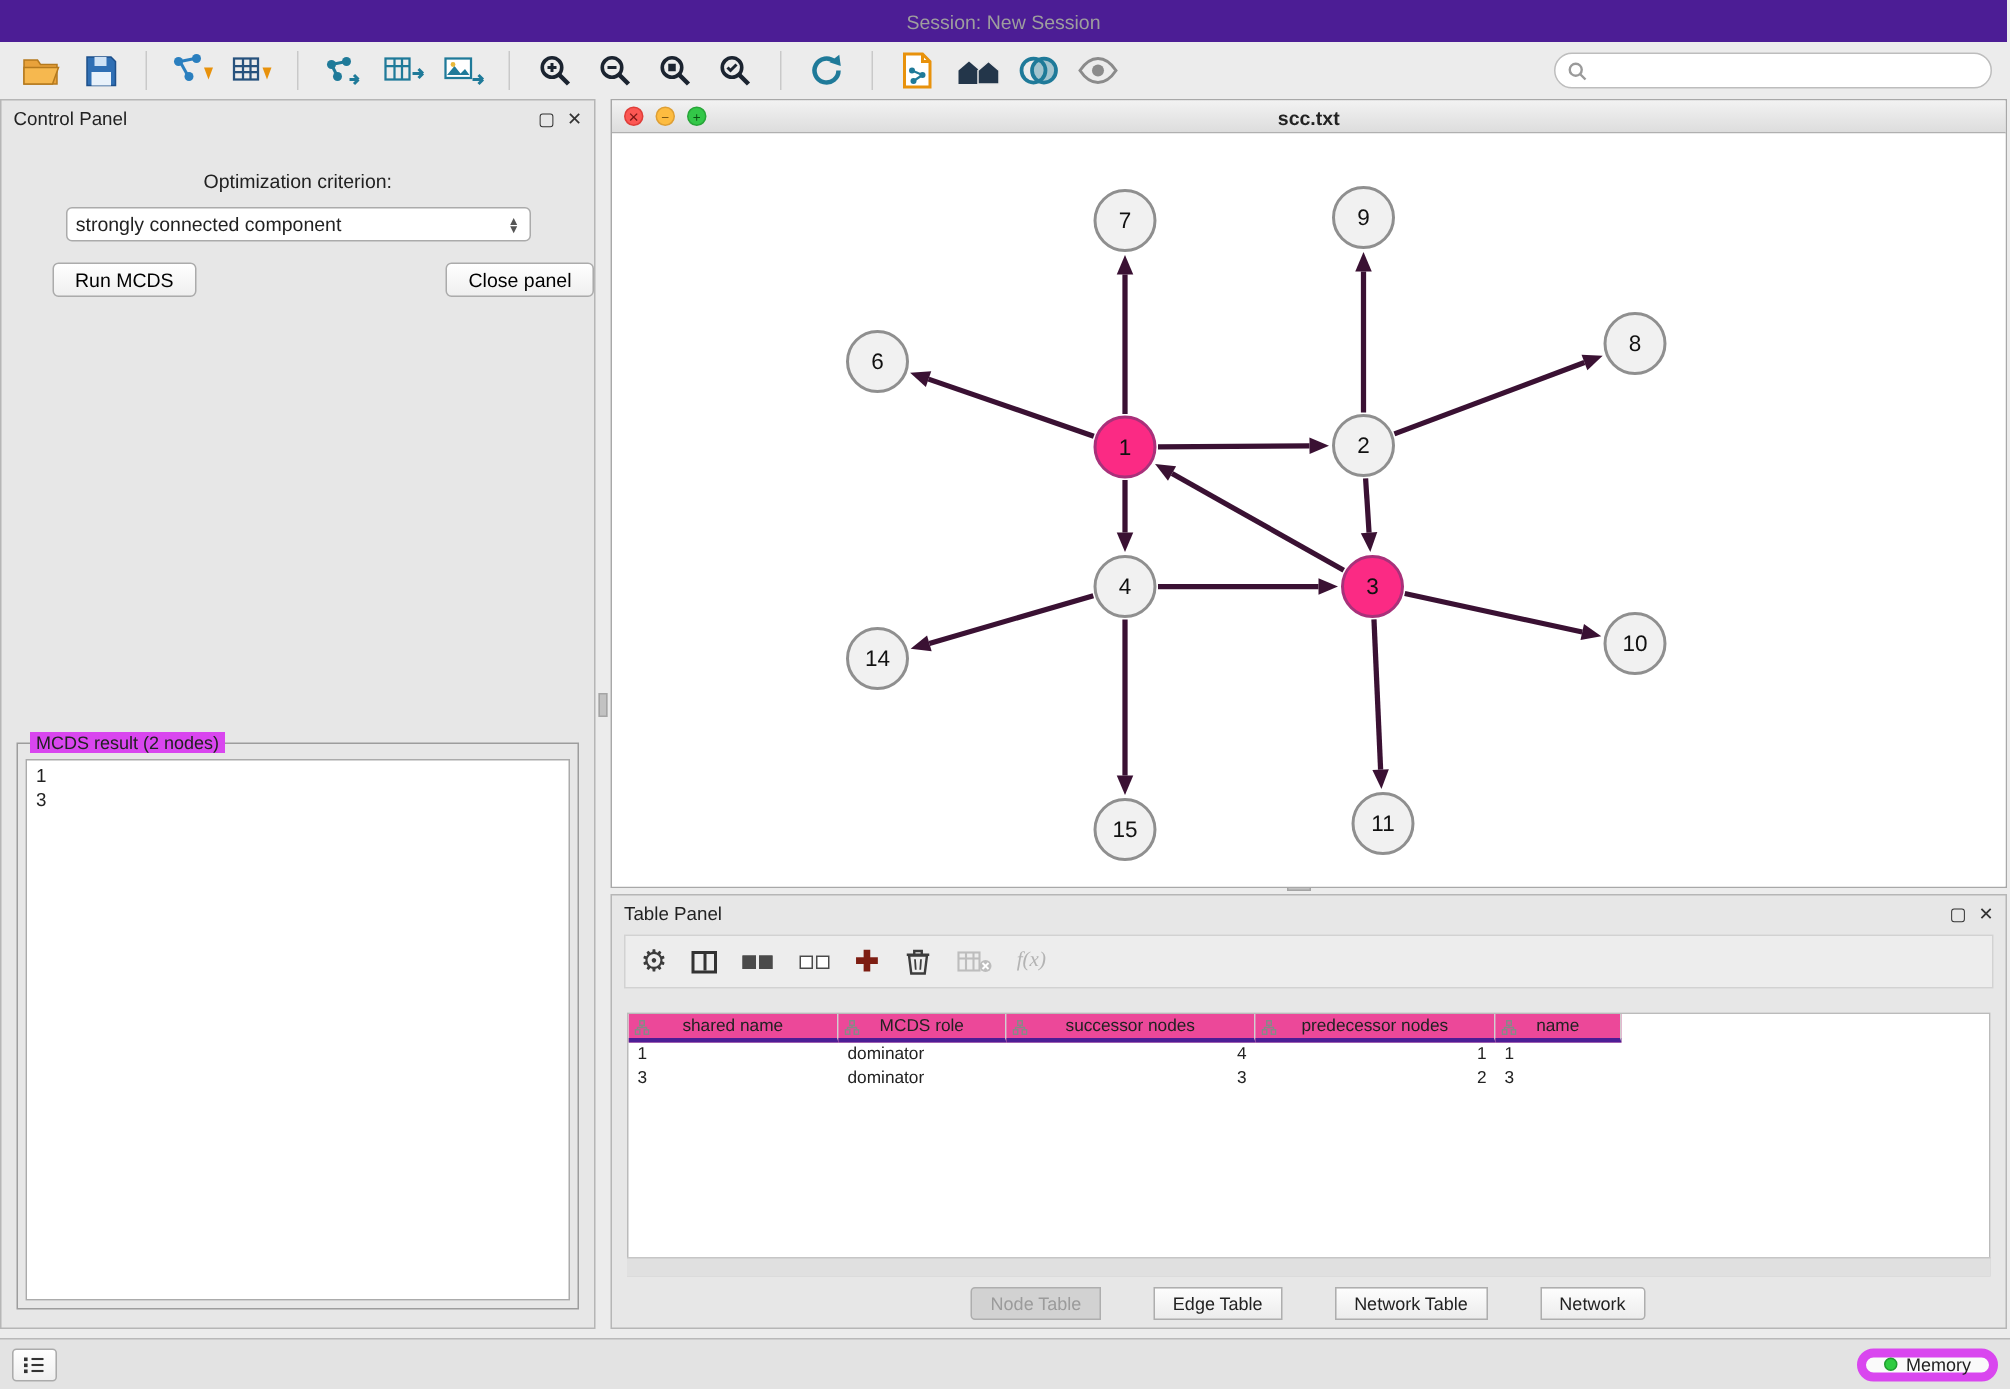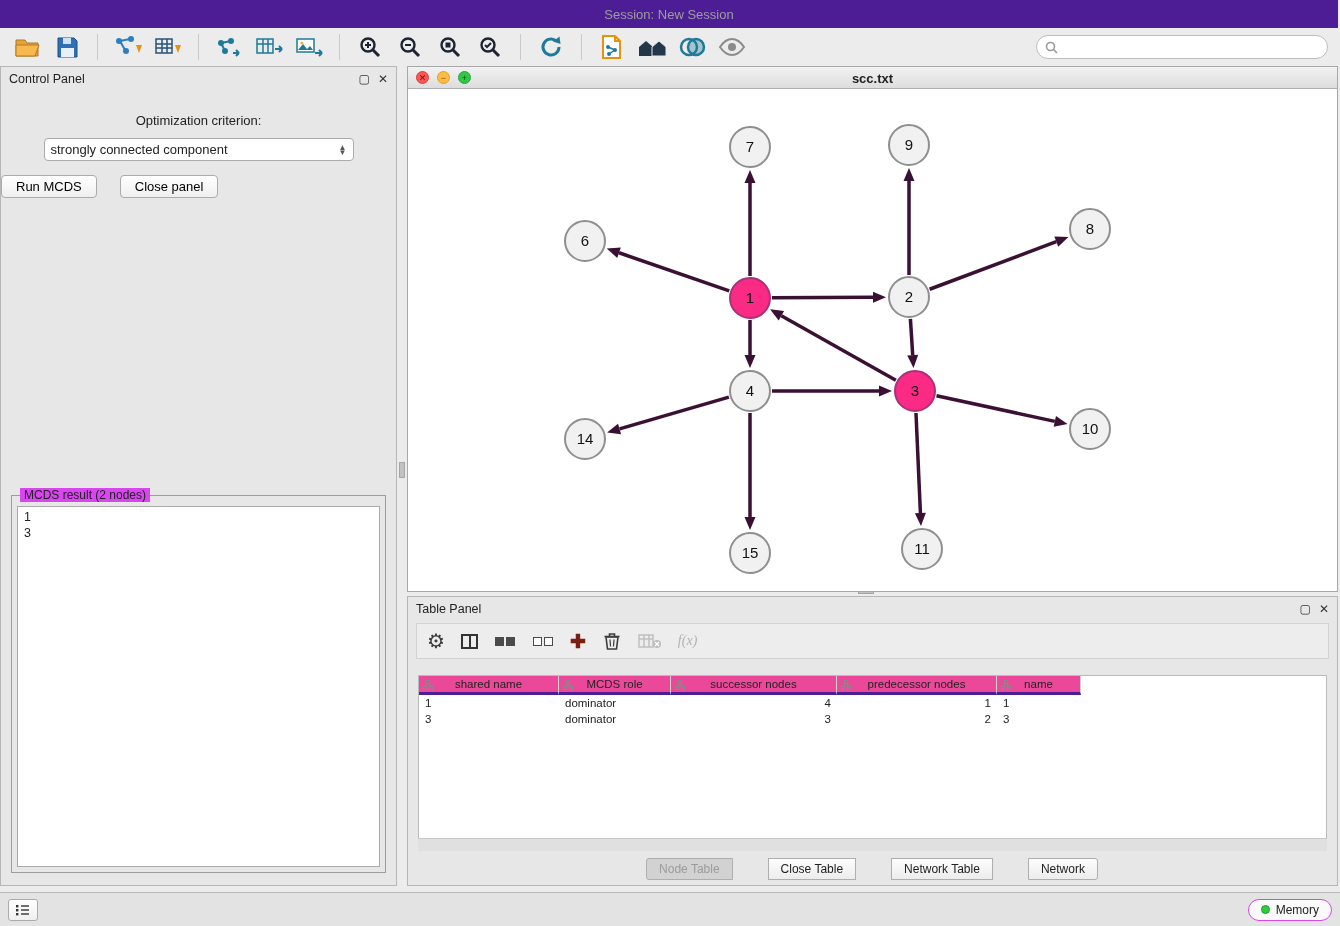--- a/index.html
+++ b/index.html
@@ -36,21 +36,21 @@
   .seg-tab { border:1px solid #aeaeae; background:linear-gradient(#fdfdfd,#ececec);
     padding:3px 12px; font-size:12px; margin-left:-1px; cursor:default; color:#222; }
   .seg-tab:first-child { border-radius:3px 0 0 3px; }
   .seg-tab:last-child { border-radius:0 3px 3px 0; }
   .seg-tab.active { background:#d2d2d2; color:#9b9b9b; }
   #cp-opt-label { text-align:center; margin-top:22px; font-size:13px; }
   #criterion-select { margin:10px auto 0; width:310px; height:23px; background:#fff;
     border:1px solid #ababab; border-radius:4px; display:flex; align-items:center;
     padding:0 6px; font-size:13px;gap:48px; }
   #criterion-select .stepper { margin-left:auto; display:flex; flex-direction:column; line-height:5px; font-size:8px; color:#555; }
-  #cp-buttons { display:flex; justify-content:flex-start; gap:23px; margin-top:14px; }
+  #cp-buttons { display:flex; justify-content:space-between; gap:0; margin-top:14px;margin-left:34px; }
   .btn { background:linear-gradient(#ffffff,#efefef); border:1px solid #ababab; border-radius:4px;
     padding:3px 14px; font-size:13px; cursor:default; }
   #mcds-result { left:10px; top:428px; width:375px; height:378px;
     border:1px solid #9d9d9d; background:#e7e7e7; }
   #mcds-result-legend { position:absolute; top:-8px; left:8px; background:#d946ef; padding:0 4px; font-size:12px; }
   #mcds-result-inner { position:absolute; left:5px; right:5px; top:10px; bottom:5px;
     background:#fff; border:1px solid #ababab; font-size:12.5px; padding:2px 6px; line-height:16px; }
 
   
   #network-window { left:407px; top:66px; width:931px; height:526px;
@@ -93,21 +93,21 @@
   .td { height:16px; font-size:11.5px; line-height:16px; padding:0 6px; white-space:nowrap; overflow:hidden; }
   #tp-hscroll { position:absolute; left:0; right:0; bottom:0; height:13px;
     background:#e0e0e0; border-top:1px solid #c6c6c6; }
   #table-tabs { position:absolute; left:0; right:0; bottom:5px; display:flex; justify-content:center;gap:36px; }
 
   
   #statusbar { left:0; top:892px; width:1340px; height:34px;
     background:#e3e3e3; border-top:1px solid #b9b9b9; display:flex; align-items:center; padding:0 8px; }
   #list-btn { width:30px; height:22px; background:linear-gradient(#fff,#efefef);
     border:1px solid #ababab; border-radius:3px; display:flex; align-items:center; justify-content:center; }
-  #memory-btn { margin-left:auto; height:22px; border:1px solid #d946ef; border-radius:11px;
+  #memory-btn { margin-left:auto; height:22px; border:6px solid #d946ef; border-radius:11px;
     background:#fafafa; display:flex; align-items:center; gap:6px; padding:0 12px; font-size:12px; }
   #memory-dot { width:9px; height:9px; border-radius:50%; background:#2ecc40; border:1px solid #1f9c2f; }
 </style>
 </head>
 <body>
 
 <div id="titlebar" class="abs">
   <span>Session: New Session</span>
 </div>
 
@@ -518,21 +518,21 @@
           <div class="td" style="width: 112px; text-align: left;">dominator</div>
           <div class="td" style="width: 166px; text-align: right;">3</div>
           <div class="td" style="width: 160px; text-align: right;">2</div>
           <div class="td" style="width: 84px; text-align: left;">3</div>
         </div>
       </div>
   </div>
   <div id="tp-hscroll" style="bottom:34px; left:10px; right:10px;" class="abs"></div>
   <div id="table-tabs">
       <div class="seg-tab active">Node Table</div>
-      <div class="seg-tab">Close Table</div>
+      <div class="seg-tab">Edge Table</div>
       <div class="seg-tab">Network Table</div>
       <div class="seg-tab">Network</div>
     </div>
 </div>
 
 <div id="statusbar" class="abs">
   <div id="list-btn">
     <svg width="14" height="12">
         <g stroke="#333" stroke-width="1.4">
           <line x1="5" y1="2" x2="13" y2="2"></line>

